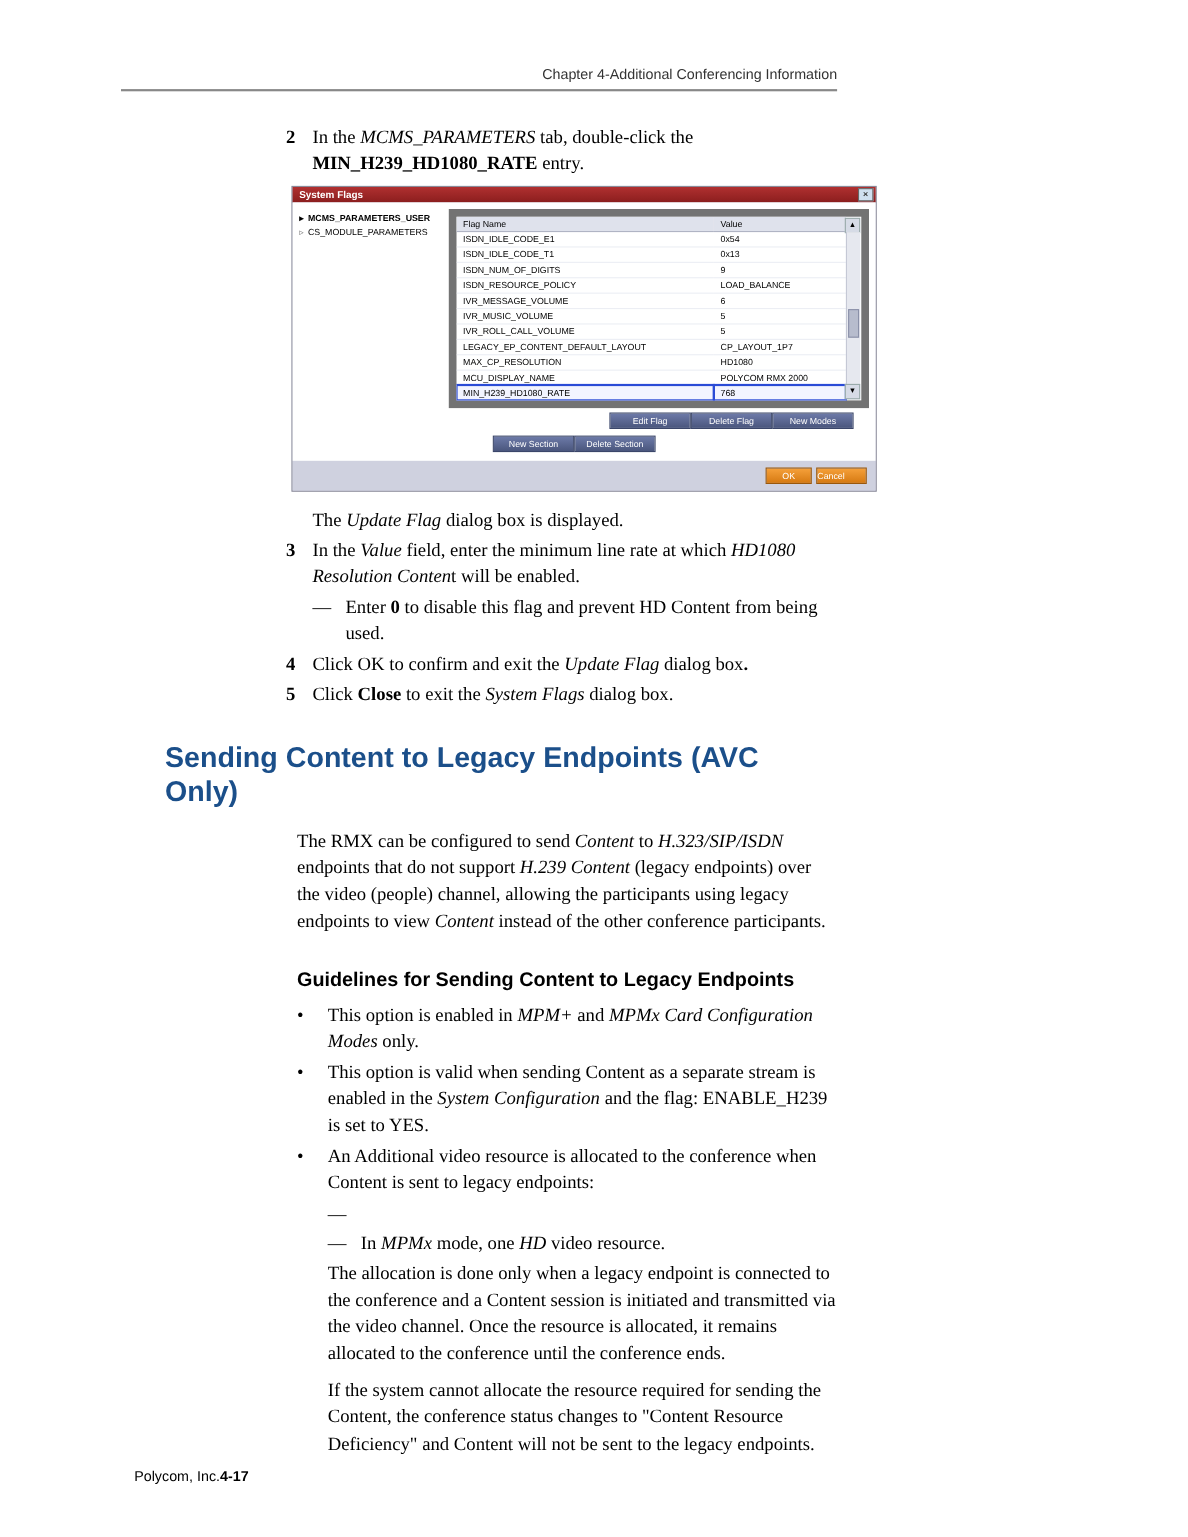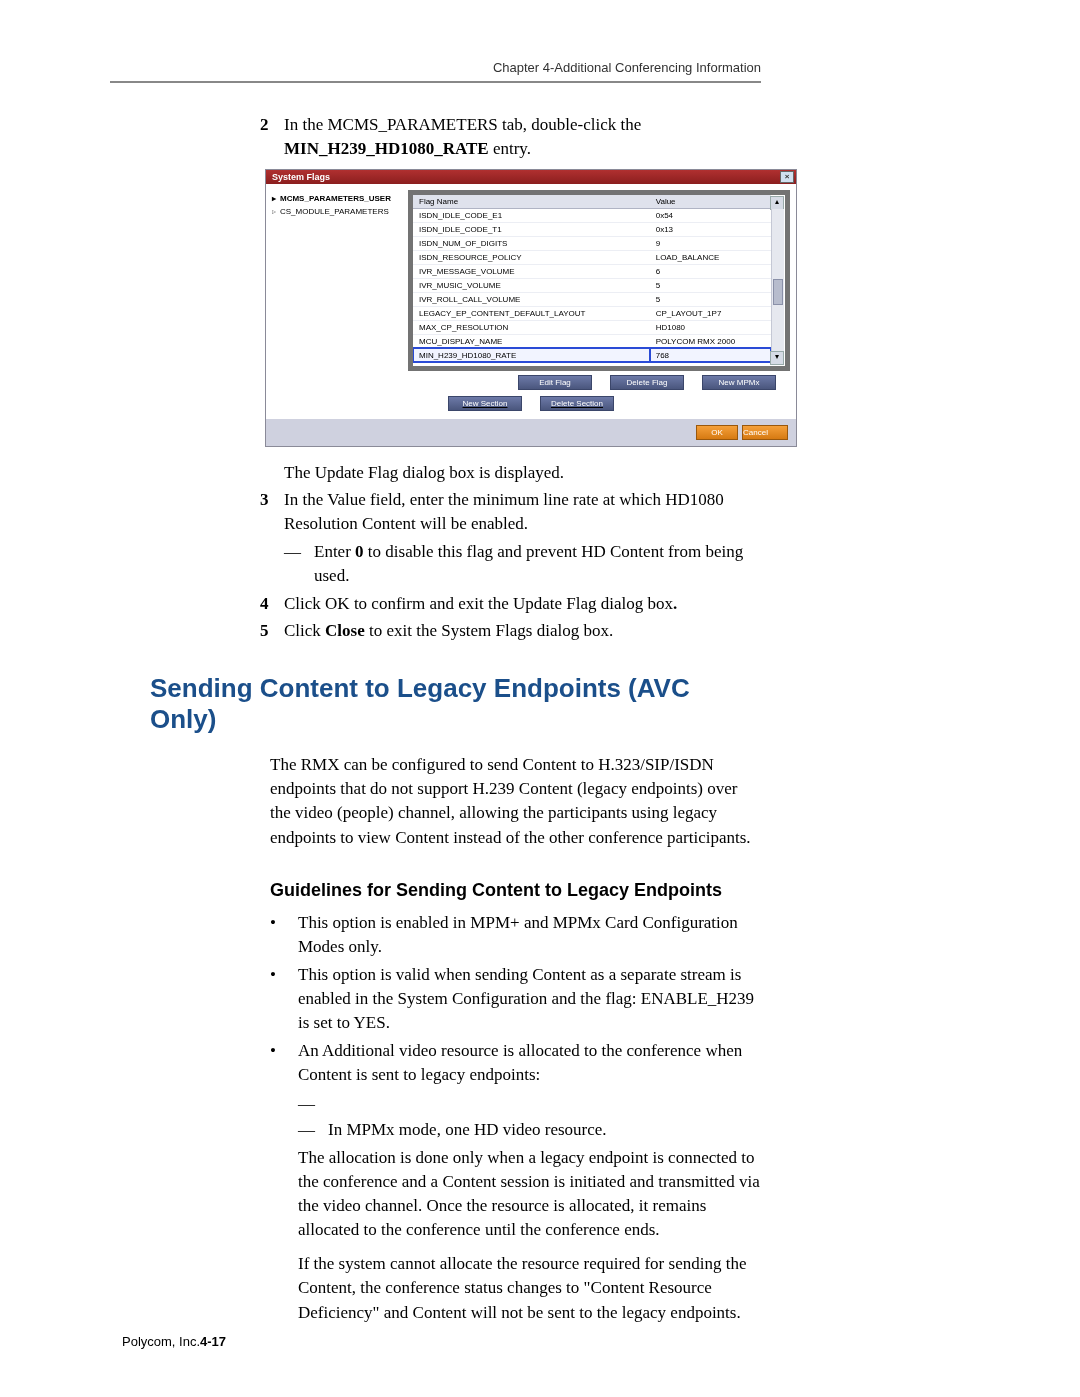--- a/index.html
+++ b/index.html
@@ -48,21 +48,21 @@
   }
   .step-sub {
     display: flex;
     margin-left: 24px;
     margin-bottom: 4px;
   }
   .step-sub .dash {
     width: 30px;
     flex-shrink: 0;
   }
-  .italic { }
+  .italic { font-style: italic; }
   .bold { font-weight: bold; }
 
   
   .shot-wrap {
     margin: 8px 0 14px 155px;
   }
   .shot {
     width: 530px;
     background: #cfd1df;
     font-family: Tahoma, Arial, sans-serif;
@@ -107,21 +107,21 @@
   .tree-item { white-space: nowrap; }
   .tree-arrow { display: inline-block; width: 8px; }
   .tree-sel { font-weight: bold; }
   .shot-right {
     flex: 1;
     display: flex;
     flex-direction: column;
   }
   .grid-wrap {
     background: #fff;
-    border: 5px solid #737373;
+    border: 7px solid #737373;
     flex: 1;
     position: relative;
     overflow: hidden;
   }
   .grid-scroll-up, .grid-scroll-down {
     position: absolute;
     right: 1px;
     width: 12px;
     height: 12px;
     background: #d6dbe6;
@@ -166,21 +166,21 @@
     white-space: nowrap;
   }
   tr.highlight td {
     outline: 2px solid #2a4bd6;
     outline-offset: -1px;
     background: #f2f4ff;
   }
   .shot-btnrow {
     display: flex;
     justify-content: flex-end;
-    gap: 18px;
+    gap: 0;
     padding: 4px 14px 2px 0;
   }
   .wbtn {
     background: linear-gradient(#6d7aa8,#4a567d);
     border: 1px solid #3b466a;
     color: #fff;
     font-size: 8px;
     padding: 2px 0;
     width: 72px;
     text-align: center;
@@ -357,23 +357,23 @@
             </table>
             <div class="grid-scroll-up">▴</div>
             <div class="grid-scrollbar">
                 <div class="grid-thumb"></div>
               </div>
             <div class="grid-scroll-down">▾</div>
           </div>
           <div class="shot-btnrow">
             <div class="wbtn">Edit Flag</div>
             <div class="wbtn">Delete Flag</div>
-            <div class="wbtn">New MPMx</div>
+            <div class="wbtn">New Modes</div>
           </div>
-          <div class="shot-btnrow" style="justify-content:flex-start; padding-left:40px;text-decoration:underline;">
+          <div class="shot-btnrow" style="justify-content:flex-start; padding-left:40px;">
             <div class="wbtn">New Section</div>
             <div class="wbtn">Delete Section</div>
           </div>
         </div>
       </div>
       <div class="shot-footrow">
         <div class="okbtn">OK</div>
         <div class="cancelbtn">Cancel</div>
       </div>
     </div>

